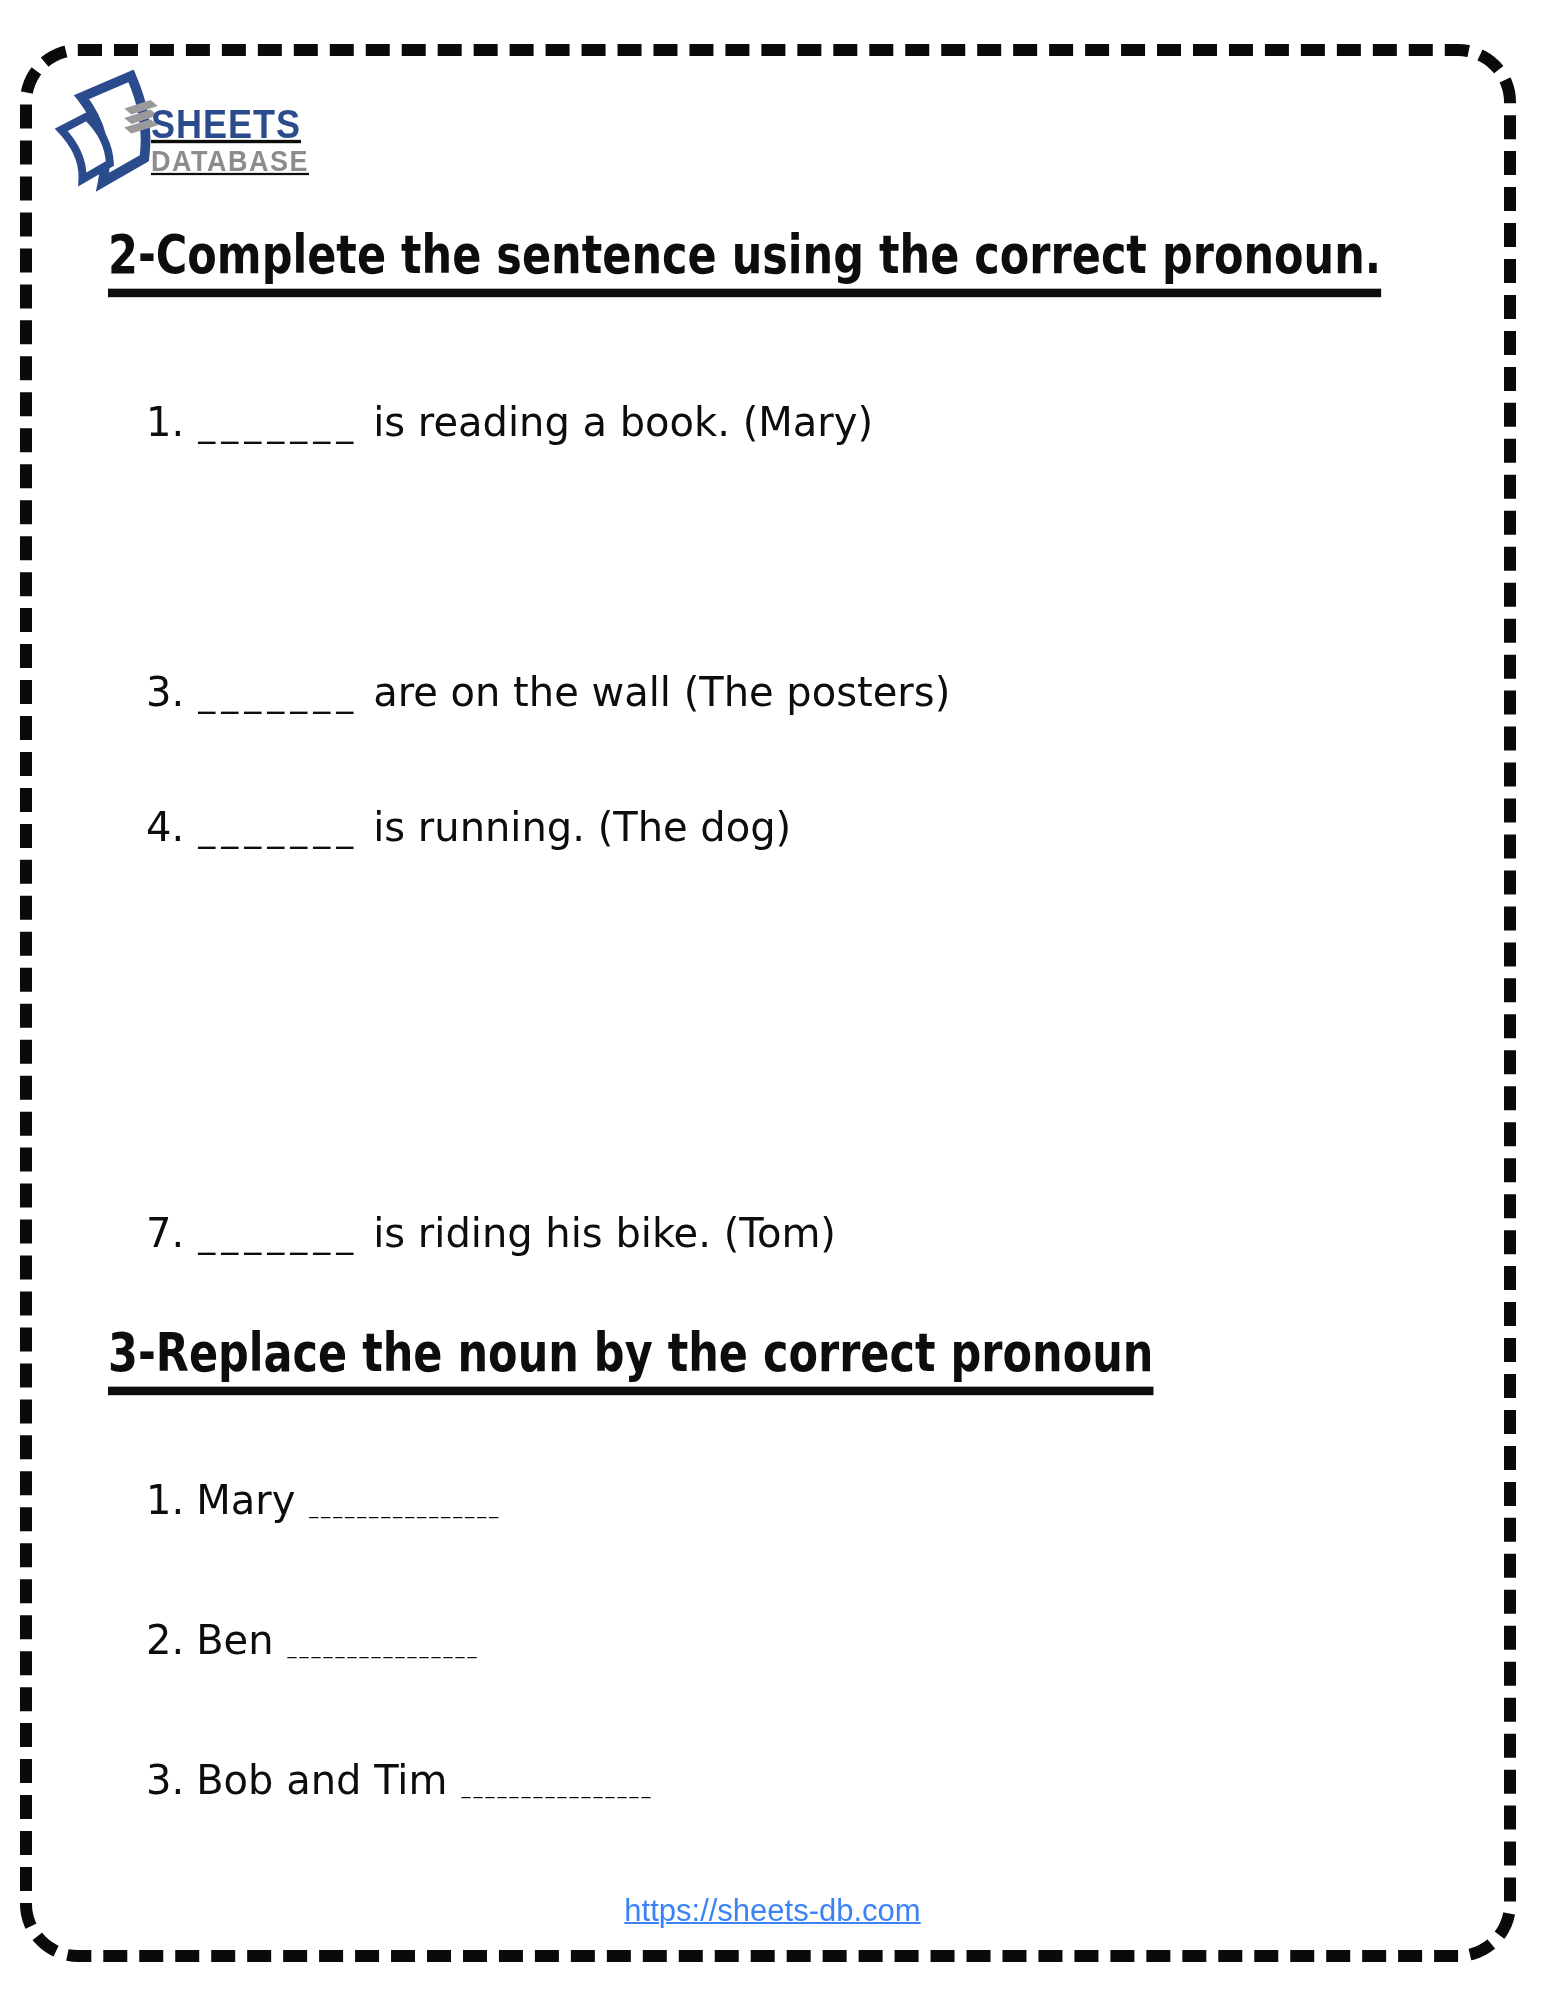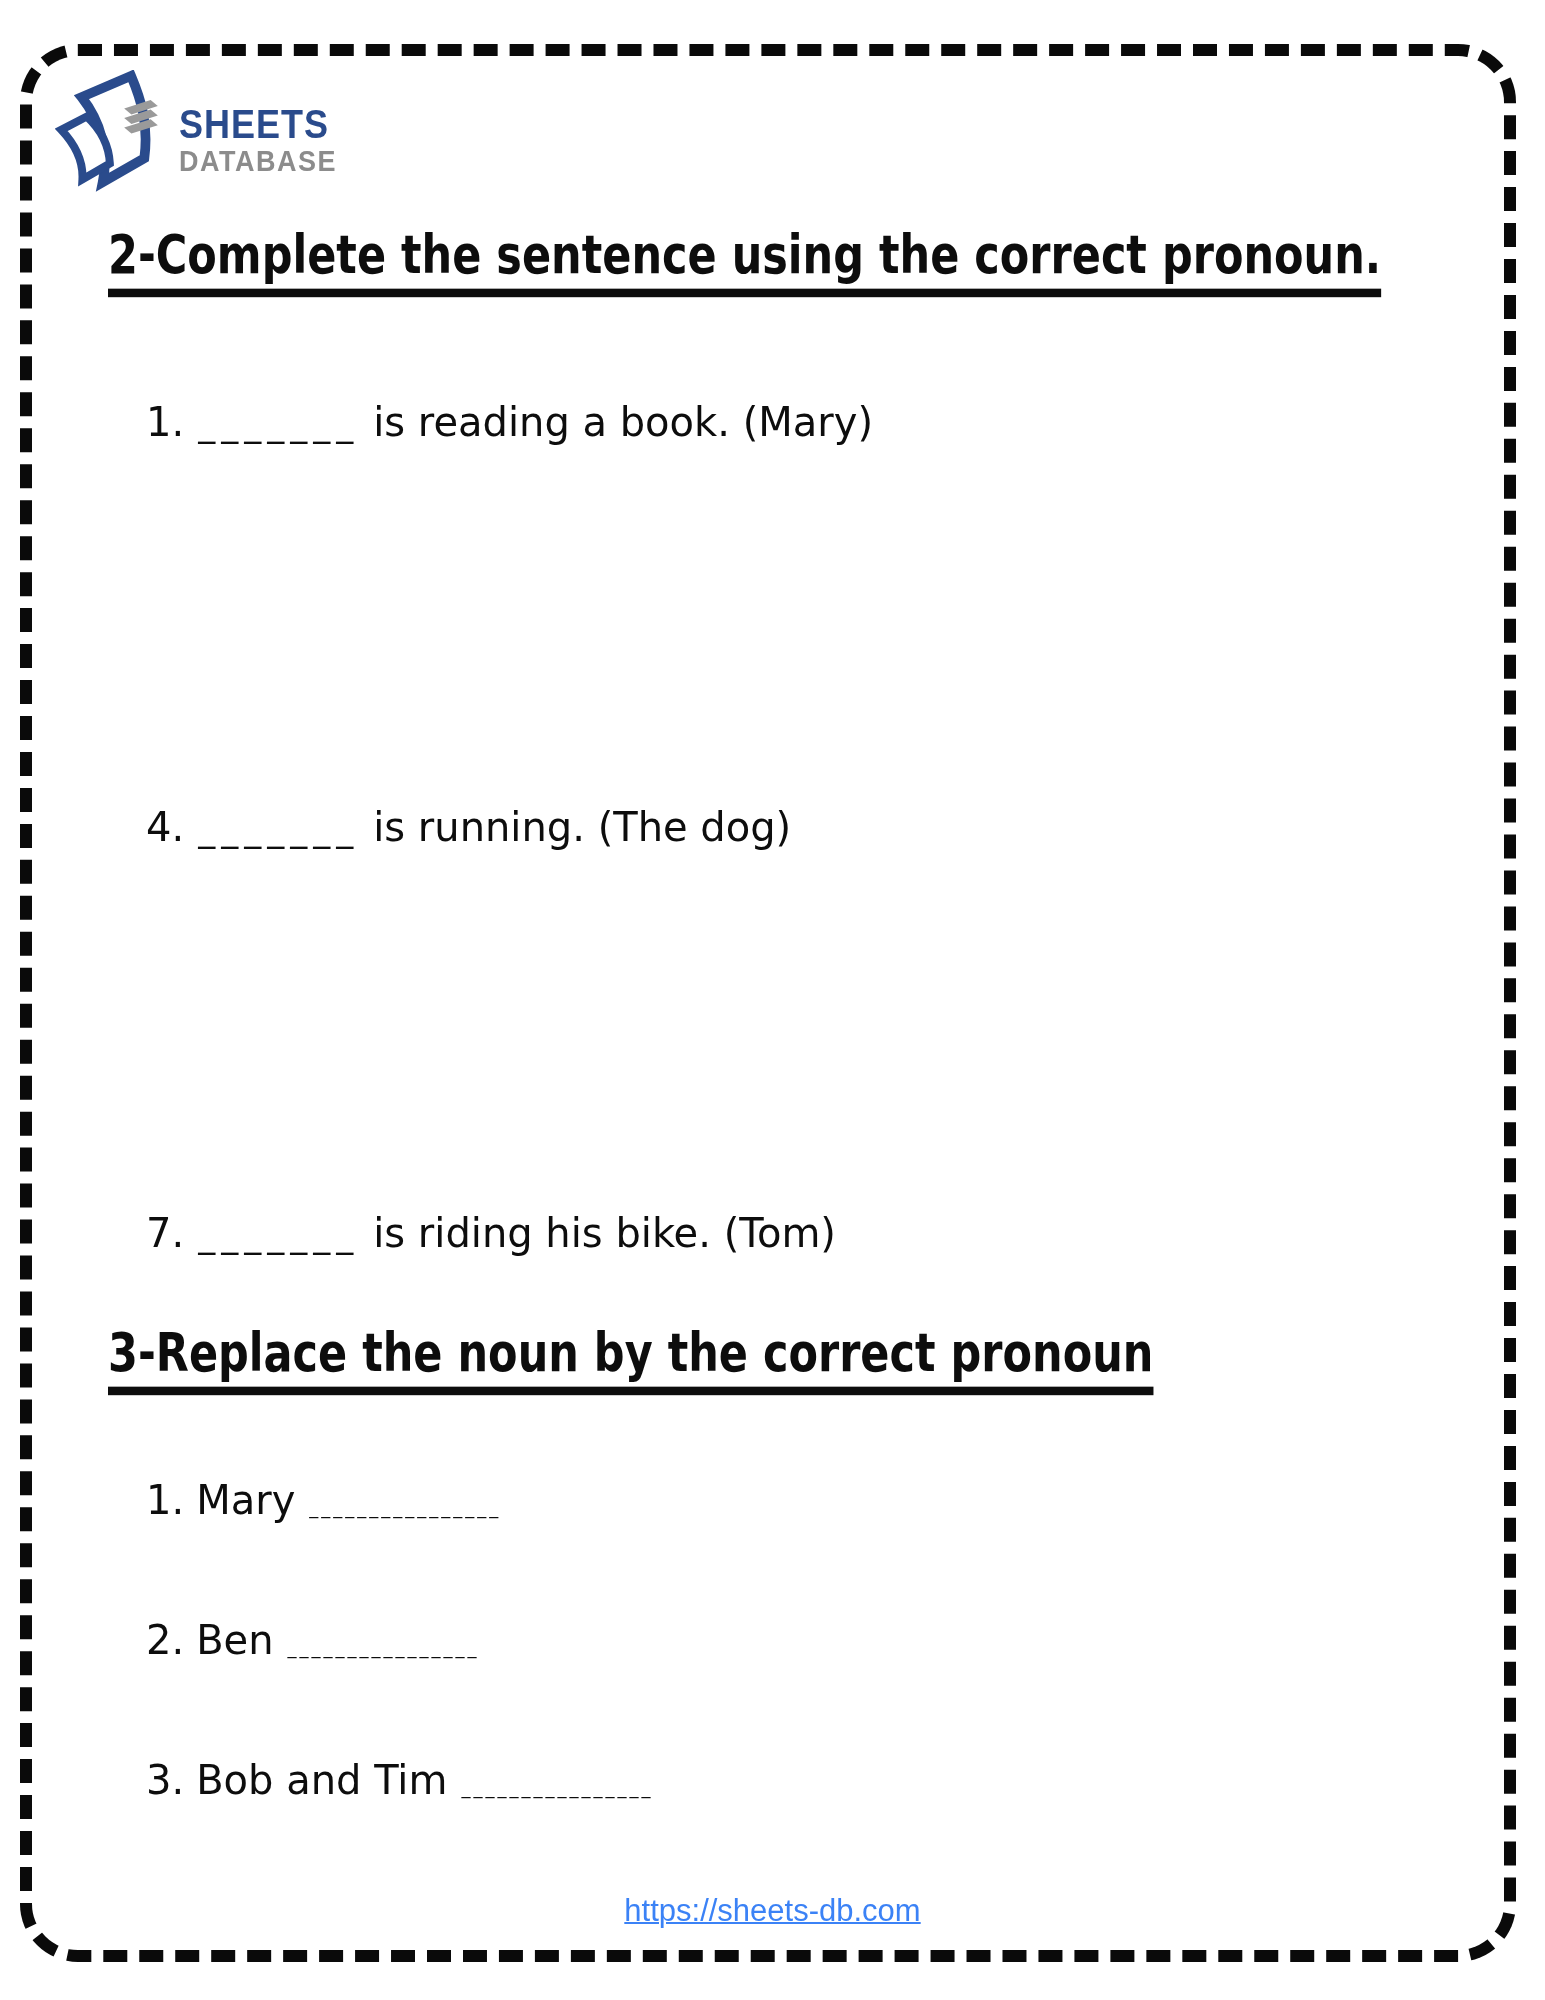--- a/index.html
+++ b/index.html
@@ -16,21 +16,21 @@
     position:absolute;left:20px;top:44px;
     width:1496px;height:1918px;
     box-sizing:border-box;
     border:12px dashed #0a0a0a;
     border-radius:58px;
   }
   
   .logo{position:absolute;left:55px;top:68px;width:300px;height:140px;}
   .logo .pages{position:absolute;left:0;top:2px;}
   .logo .stack{position:absolute;left:62px;top:28px;}
-  .logo .brand{position:absolute;left:124px;top:36px;line-height:1;}
+  .logo .brand{position:absolute;left:96px;top:36px;line-height:1;text-decoration:underline;}
   .logo .brand .t1{
     font-family:"Liberation Sans",sans-serif;font-weight:bold;
     font-size:36px;letter-spacing:1px;color:#2a4b8c;
     transform:scaleY(1.12);transform-origin:left top;display:block;
   }
   .logo .brand .t2{
     font-family:"Liberation Sans",sans-serif;font-weight:bold;
     font-size:27px;letter-spacing:1.5px;color:#8c8c8c;
     transform:scaleY(1.12);transform-origin:left top;display:block;margin-top:6px;
   }
@@ -95,20 +95,23 @@
       <span class="t1">SHEETS</span>
       <span class="t2">DATABASE</span>
     </div>
   </div>
 
   <div id="heading-2" class="heading">2-Complete the sentence using the correct pronoun.</div>
 
   <div class="row" style="top:398px">
     <span class="num">1.</span><span class="blank">_______</span><span class="txt">is reading a book. (Mary)</span>
   </div>
+  <div class="row" style="top:668px">
+    <span class="num">3.</span><span class="blank">_______</span><span class="txt">are on the wall (The posters)</span>
+  </div>
   <div class="row" style="top:803px">
     <span class="num">4.</span><span class="blank">_______</span><span class="txt">is running. (The dog)</span>
   </div>
   <div class="row" style="top:1209px">
     <span class="num">7.</span><span class="blank">_______</span><span class="txt">is riding his bike. (Tom)</span>
   </div>
 
   <div id="heading-3" class="heading">3-Replace the noun by the correct pronoun</div>
 
   <div class="row" style="top:1476px">

